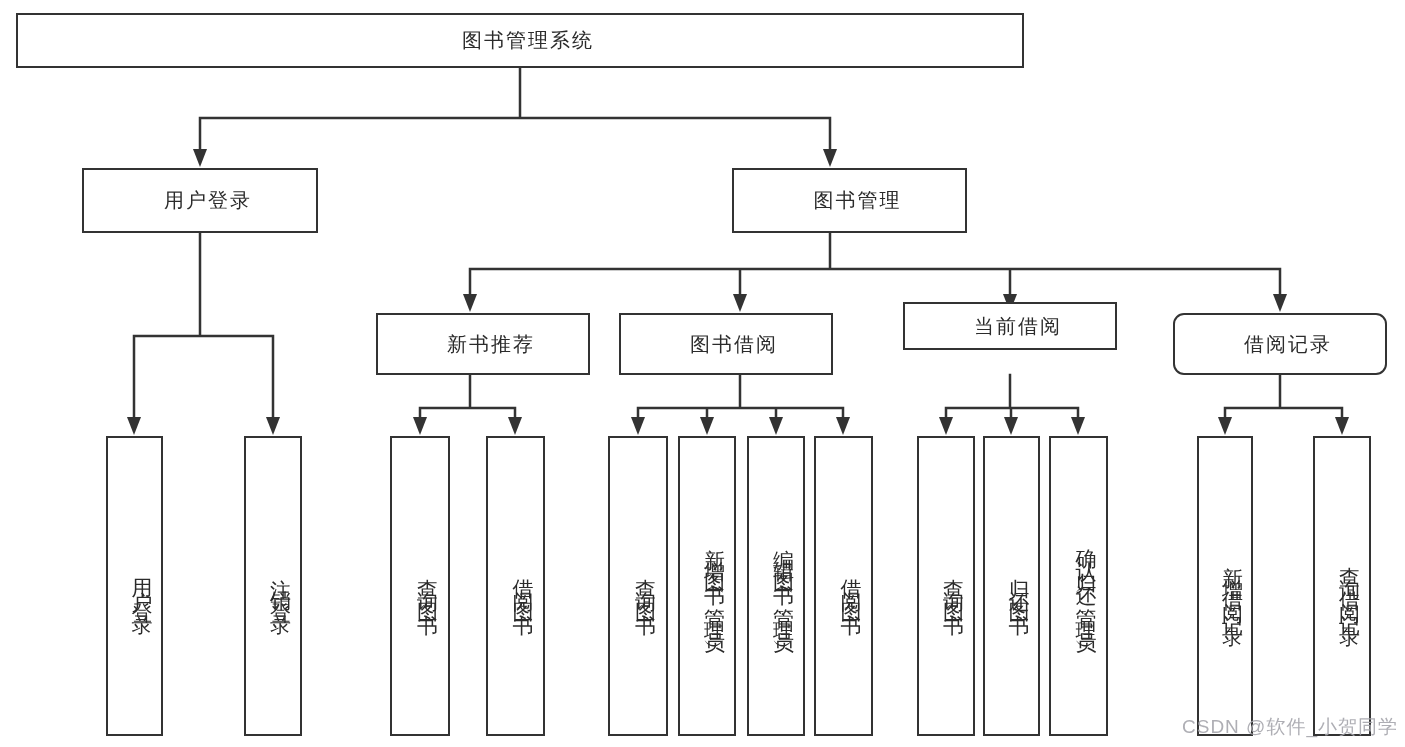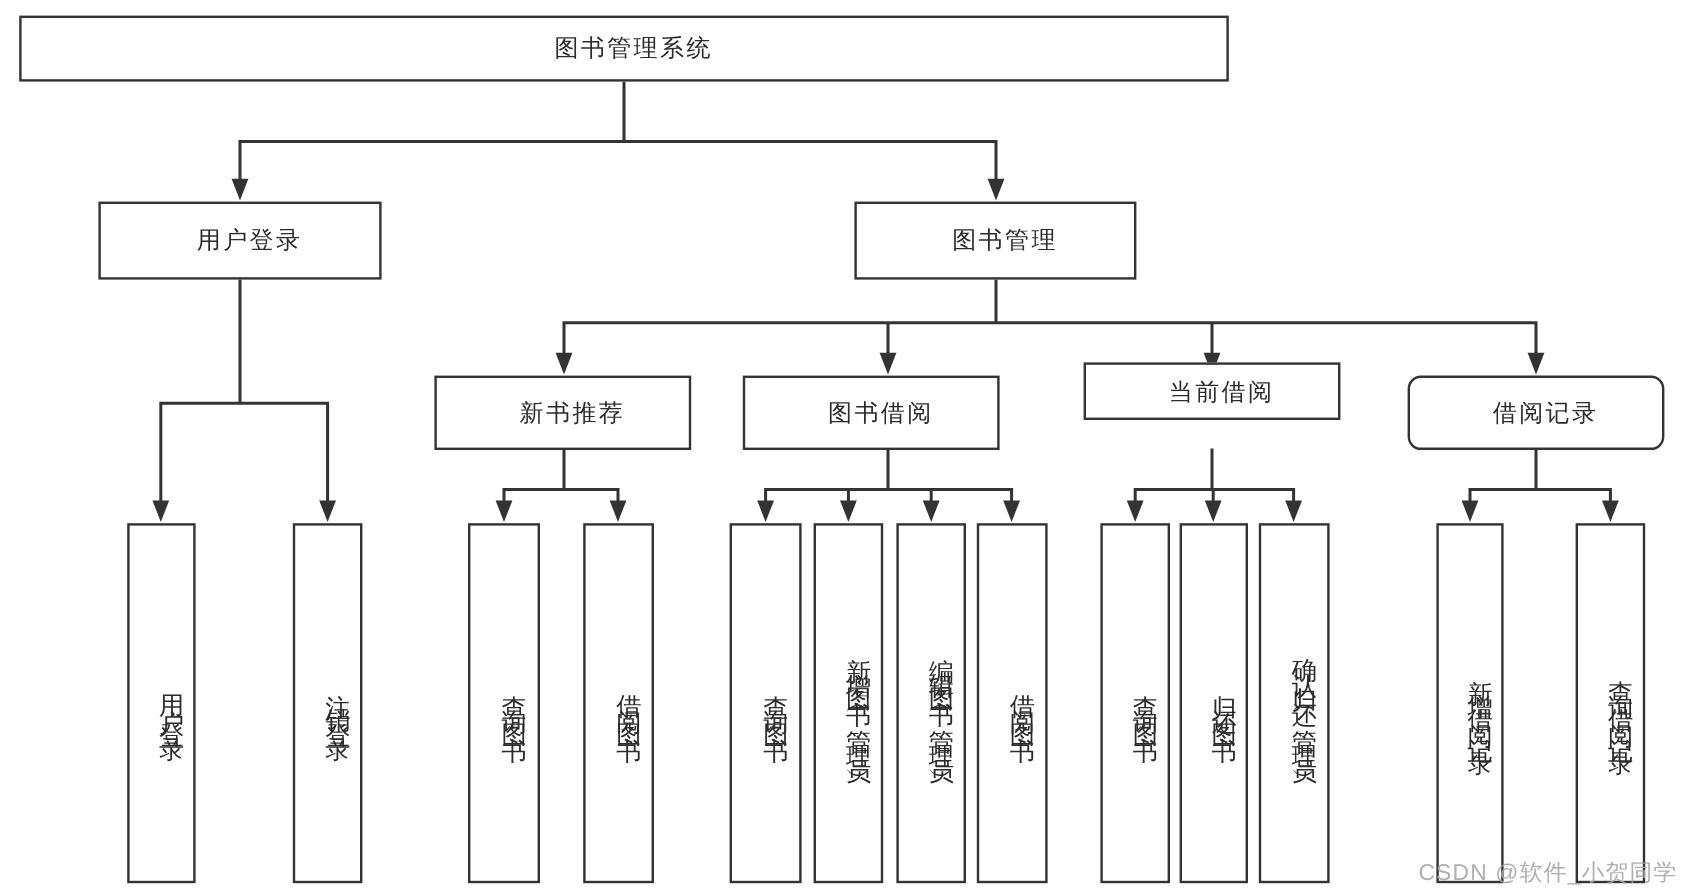--- a/index.html
+++ b/index.html
@@ -93,25 +93,25 @@
     </g>
   </svg>
 
   <div class="node" style="left:16px; top:13px; width:1008px; height:55px;">
     <span>图书管理系统</span>
   </div>
 
   <div class="node" style="left:82px; top:168px; width:236px; height:65px;">
     <span>用户登录</span>
   </div>
-  <div class="node" style="left:712px; top:168px; width:235px; height:65px;justify-content:center;">
+  <div class="node" style="left:732px; top:168px; width:235px; height:65px;justify-content:center;">
     <span>图书管理</span>
   </div>
 
-  <div class="node" style="left:362px; top:313px; width:214px; height:62px;">
+  <div class="node" style="left:376px; top:313px; width:214px; height:62px;">
     <span>新书推荐</span>
   </div>
   <div class="node" style="left:619px; top:313px; width:214px; height:62px;">
     <span>图书借阅</span>
   </div>
   <div class="node" style="left:903px; top:302px; width:214px; height:48px;">
     <span>当前借阅</span>
   </div>
   <div class="node" style="left:1173px; top:313px; width:214px; height:62px;border-radius:11px;">
     <span>借阅记录</span>

